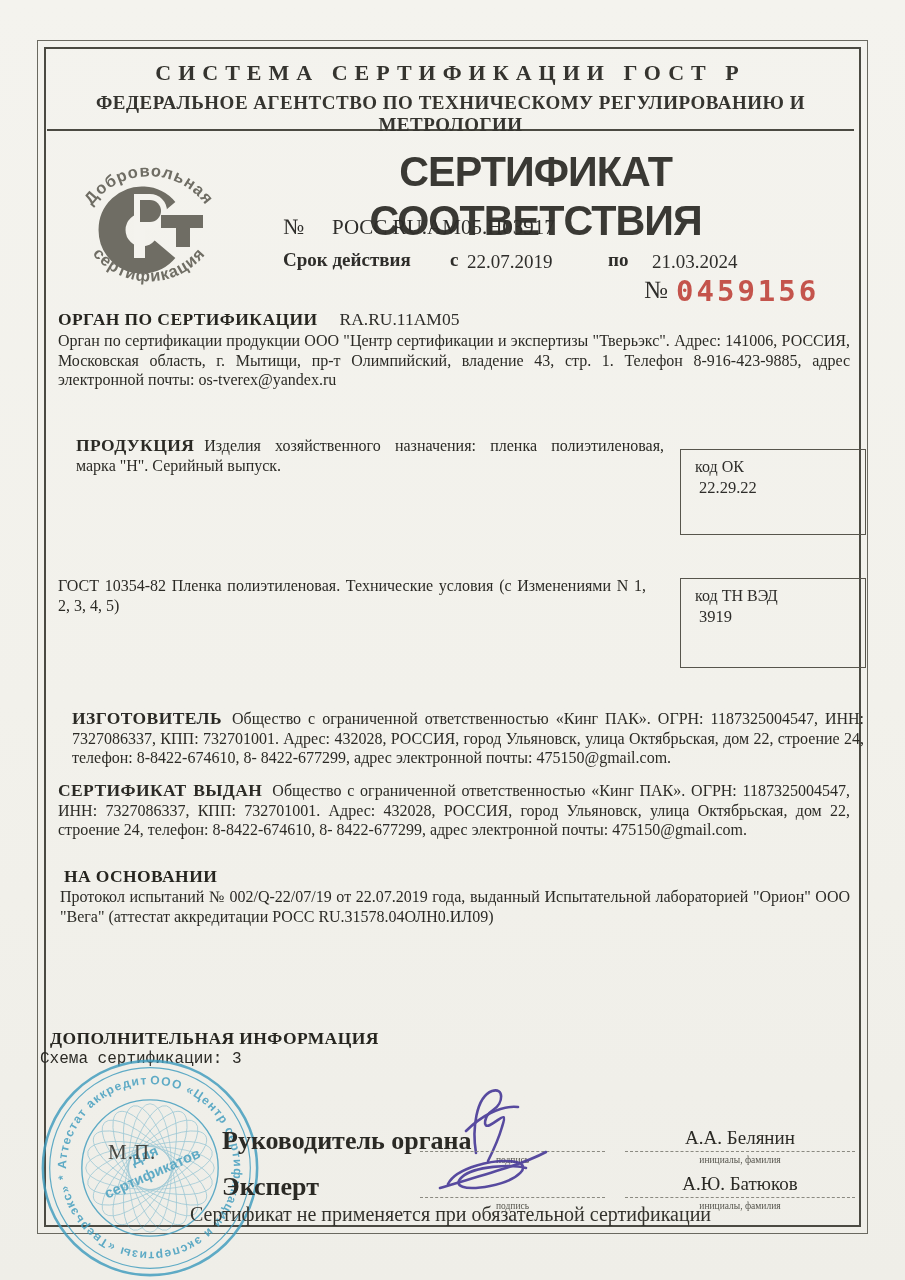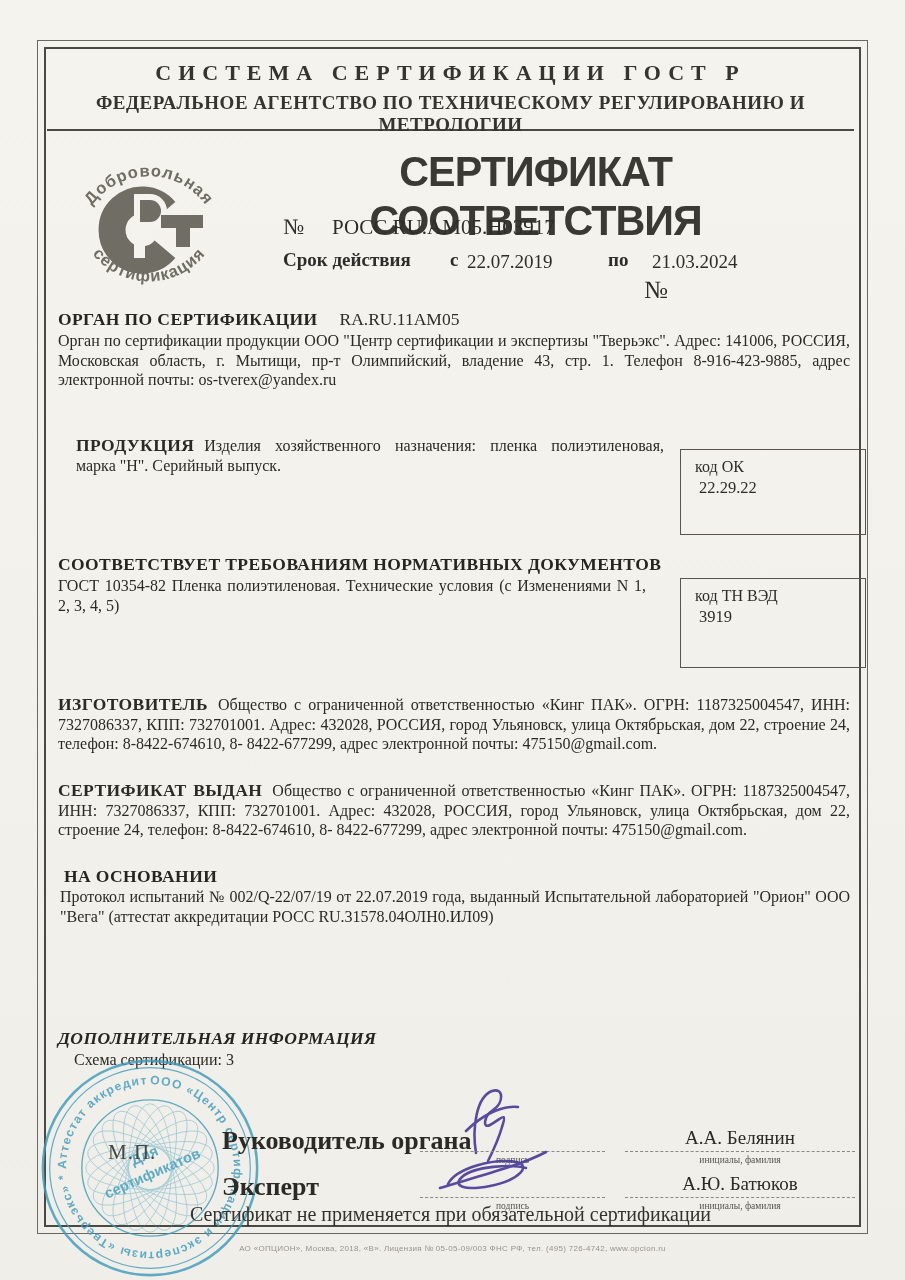--- a/index.html
+++ b/index.html
@@ -84,55 +84,55 @@
   <span class="abs certno-sym">№</span>
   <span class="abs certno-val">РОСС RU.АМ05.Н03917</span>
 
   <span class="abs validity-label">Срок действия</span>
   <span class="abs validity-s">с</span>
   <span class="abs validity-from">22.07.2019</span>
   <span class="abs validity-po">по</span>
   <span class="abs validity-to">21.03.2024</span>
 
   <span class="abs serial-sym">№</span>
+  <span class="abs serial-val">0459156</span>
 
   <div class="abs" style="left:58px;top:309px;">
     <span class="sec-title">ОРГАН ПО СЕРТИФИКАЦИИ</span>
     <span style="font-size:17.5px;margin-left:18px;">RA.RU.11AM05</span>
   </div>
   <div class="abs sec-body" style="left:58px;top:331px;width:792px;">Орган по сертификации продукции ООО "Центр сертификации и экспертизы "Тверьэкс". Адрес: 141006, РОССИЯ, Московская область, г. Мытищи, пр-т Олимпийский, владение 43, стр. 1. Телефон 8-916-423-9885, адрес электронной почты: os-tverex@yandex.ru</div>
 
   <p class="abs sec-body" style="left:58px;top:418px;width:588px;margin:18px;">
     <b class="inline-title">ПРОДУКЦИЯ</b><span>Изделия хозяйственного назначения: пленка полиэтиленовая, марка "Н". Серийный выпуск.</span>
   </p>
   <div class="code-box" style="top:449px;height:84px;">
     <div class="cl">код ОК</div>
     <div class="cv">22.29.22</div>
   </div>
 
-  <div class="abs sec-title" style="left:58px;top:554px;width:640px;">СООТВЕТСТВУЕТ ТРЕБОВАНИЯМ НОРМАТИВНЫХ ДОКУМЕНТОВ</div>
   <div class="abs sec-body" style="left:58px;top:576px;width:588px;">ГОСТ 10354-82 Пленка полиэтиленовая. Технические условия (с Изменениями N 1, 2, 3, 4, 5)</div>
   <div class="code-box" style="top:578px;height:88px;">
     <div class="cl">код ТН ВЭД</div>
     <div class="cv">3919</div>
   </div>
 
-  <p class="abs sec-body" style="left:58px;top:695px;width:792px;margin:0;">
+  <p class="abs sec-body" style="left:58px;top:695px;width:792px;margin:14px;">
     <b class="inline-title">ИЗГОТОВИТЕЛЬ</b><span>Общество с ограниченной ответственностью  «Кинг ПАК». ОГРН: 1187325004547, ИНН: 7327086337, КПП: 732701001. Адрес: 432028, РОССИЯ, город Ульяновск, улица Октябрьская, дом 22, строение 24, телефон: 8-8422-674610, 8- 8422-677299, адрес электронной почты: 475150@gmail.com.</span>
   </p>
 
   <p class="abs sec-body" style="left:58px;top:781px;width:792px;margin:0;">
     <b class="inline-title">СЕРТИФИКАТ ВЫДАН</b><span>Общество с ограниченной ответственностью  «Кинг ПАК». ОГРН: 1187325004547, ИНН: 7327086337, КПП: 732701001. Адрес: 432028, РОССИЯ, город Ульяновск, улица Октябрьская, дом 22, строение 24, телефон: 8-8422-674610, 8- 8422-677299, адрес электронной почты: 475150@gmail.com.</span>
   </p>
 
   <div class="abs sec-title" style="left:64px;top:866px;">НА ОСНОВАНИИ</div>
   <div class="abs sec-body" style="left:60px;top:887px;width:790px;">Протокол испытаний № 002/Q-22/07/19 от 22.07.2019 года, выданный Испытательной лабораторией "Орион" ООО "Вега" (аттестат аккредитации РОСС RU.31578.04ОЛН0.ИЛ09)</div>
 
-  <div class="abs sec-title" style="left:58px;top:1028px;font-style:italic;">ДОПОЛНИТЕЛЬНАЯ ИНФОРМАЦИЯ</div>
-  <div class="abs sec-body" style="left:74px;top:1050px;width:500px;">Схема сертификации: 3</div>
+  <div class="abs sec-title" style="left:50px;top:1028px;">ДОПОЛНИТЕЛЬНАЯ ИНФОРМАЦИЯ</div>
+  <div class="abs sec-body" style="left:40px;top:1050px;width:500px;font-family:Liberation Mono, monospace;">Схема сертификации: 3</div>
 
   <svg class="abs" style="left:30px;top:1056px;opacity:0.82;" width="240" height="224" viewBox="0 0 230 230">
     <defs>
       <path id="ringPath" d="M115,29 a86,86 0 1,1 -0.01,0" fill="none"></path>
     </defs>
     <circle cx="115" cy="115" r="110" fill="none" stroke="#3f9cbe" stroke-width="2.6"></circle>
     <circle cx="115" cy="115" r="103" fill="none" stroke="#3f9cbe" stroke-width="1.2"></circle>
     <circle cx="115" cy="115" r="70" fill="none" stroke="#3f9cbe" stroke-width="1.4"></circle>
     <g opacity="0.55" stroke="#3f9cbe" stroke-width="0.8" fill="none">
       <ellipse cx="115" cy="115" rx="66" ry="22"></ellipse>
@@ -179,15 +179,14 @@
     </g>
   </svg>
   <div class="dash-line" style="left:420px;top:1197px;width:185px;"></div>
   <div class="sig-caption" style="left:420px;top:1201px;width:185px;">подпись</div>
   <div class="sig-name" style="left:625px;top:1173px;width:230px;">А.Ю. Батюков</div>
   <div class="dash-line" style="left:625px;top:1197px;width:230px;"></div>
   <div class="sig-caption" style="left:625px;top:1201px;width:230px;">инициалы, фамилия</div>
 
   <div class="note-line">Сертификат не применяется при обязательной сертификации</div>
 
-  <div class="footer">АО «ОПЦИОН», Москва, 2018, «В». Лицензия № 05-05-09/003 ФНС РФ, тел. (495) 726-4742, www.opcion.ru</div>
 
 </div>
 
 </body></html>

